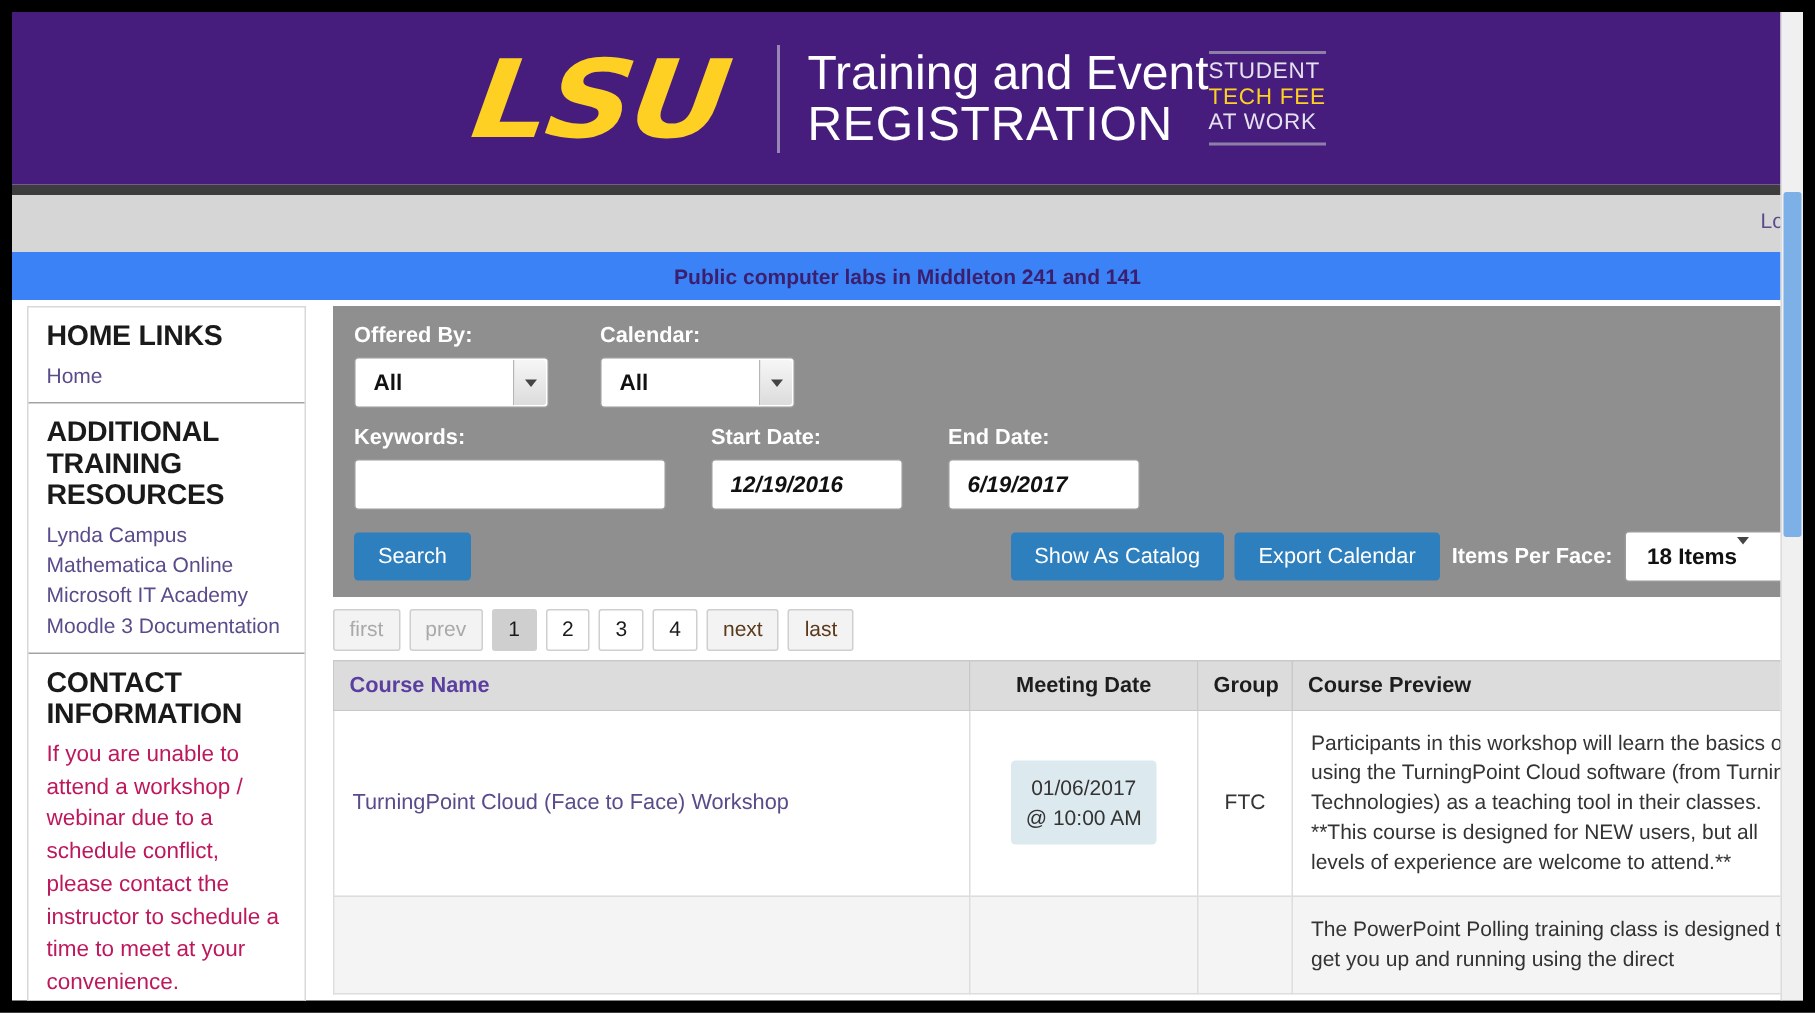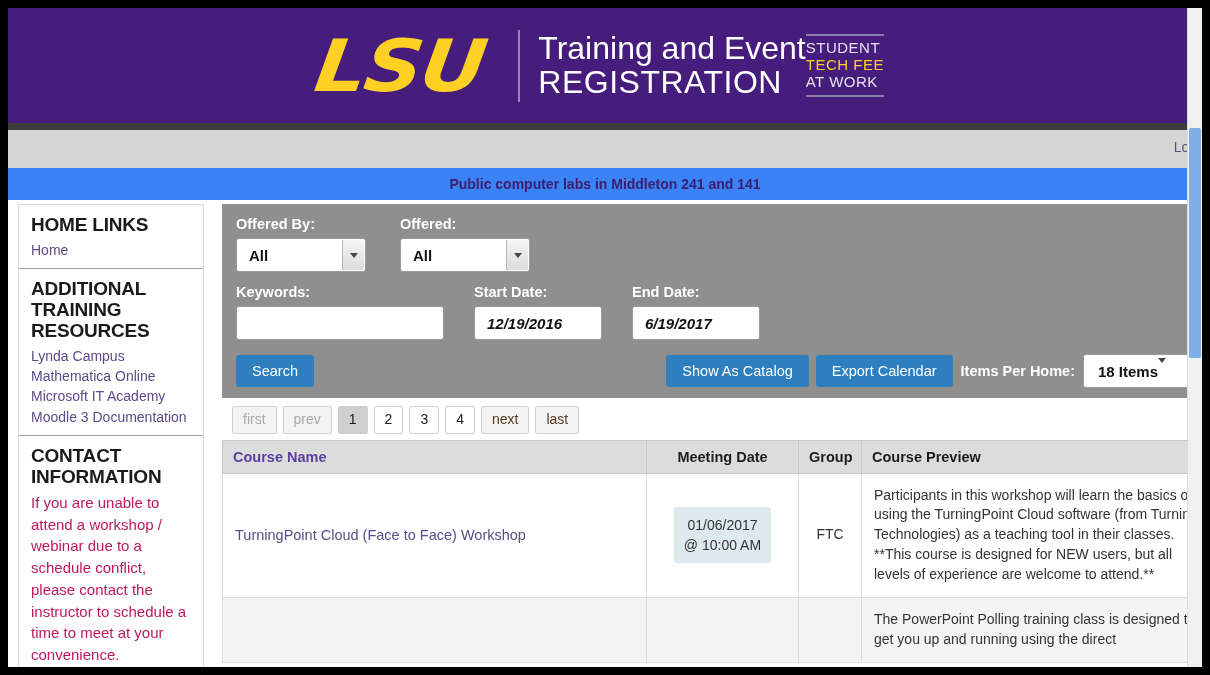--- a/index.html
+++ b/index.html
@@ -264,21 +264,21 @@
     font-size: 15px;
     color: #111;
     padding-left: 14px;
   }
   .btn-gap { width: 7px; }
 
   
   .pager {
     display: flex;
     gap: 6px;
-    margin: 8px 0 6px 10px;
+    margin: 8px 0 6px 0;
   }
   .pg {
     border: 1px solid #cfcfcf;
     background: #f3f3f3;
     color: #5a3a1a;
     font-size: 14px;
     padding: 4px 10px;
     border-radius: 2px;
     line-height: 1.25;
     cursor: pointer;
@@ -414,21 +414,21 @@
           <div>
             <span class="field-label">Offered By:</span>
             <div class="sel">
               <span>All</span>
               <span class="arrowbox">
                   <span class="chev"></span>
                 </span>
             </div>
           </div>
           <div>
-            <span class="field-label">Offered:</span>
+            <span class="field-label">Calendar:</span>
             <div class="sel">
               <span>All</span>
               <span class="arrowbox">
                   <span class="chev"></span>
                 </span>
             </div>
           </div>
         </div>
 
         <div class="row2">
@@ -447,21 +447,21 @@
             <div class="date-input">6/19/2017</div>
           </div>
         </div>
 
         <div class="row3">
           <button class="btn-blue">Search</button>
           <div class="spacer"></div>
           <button class="btn-blue">Show As Catalog</button>
           <div class="btn-gap"></div>
           <button class="btn-blue">Export Calendar</button>
-          <span class="ipp-label">Items Per Home:</span>
+          <span class="ipp-label">Items Per Face:</span>
           <div class="sel-ipp">
             <span>18 Items</span>
             <span class="arrowbox"><span class="chev"></span></span>
           </div>
         </div>
       </div>
 
       <div class="pager">
         <div class="pg disabled">first</div>
         <div class="pg disabled">prev</div>

